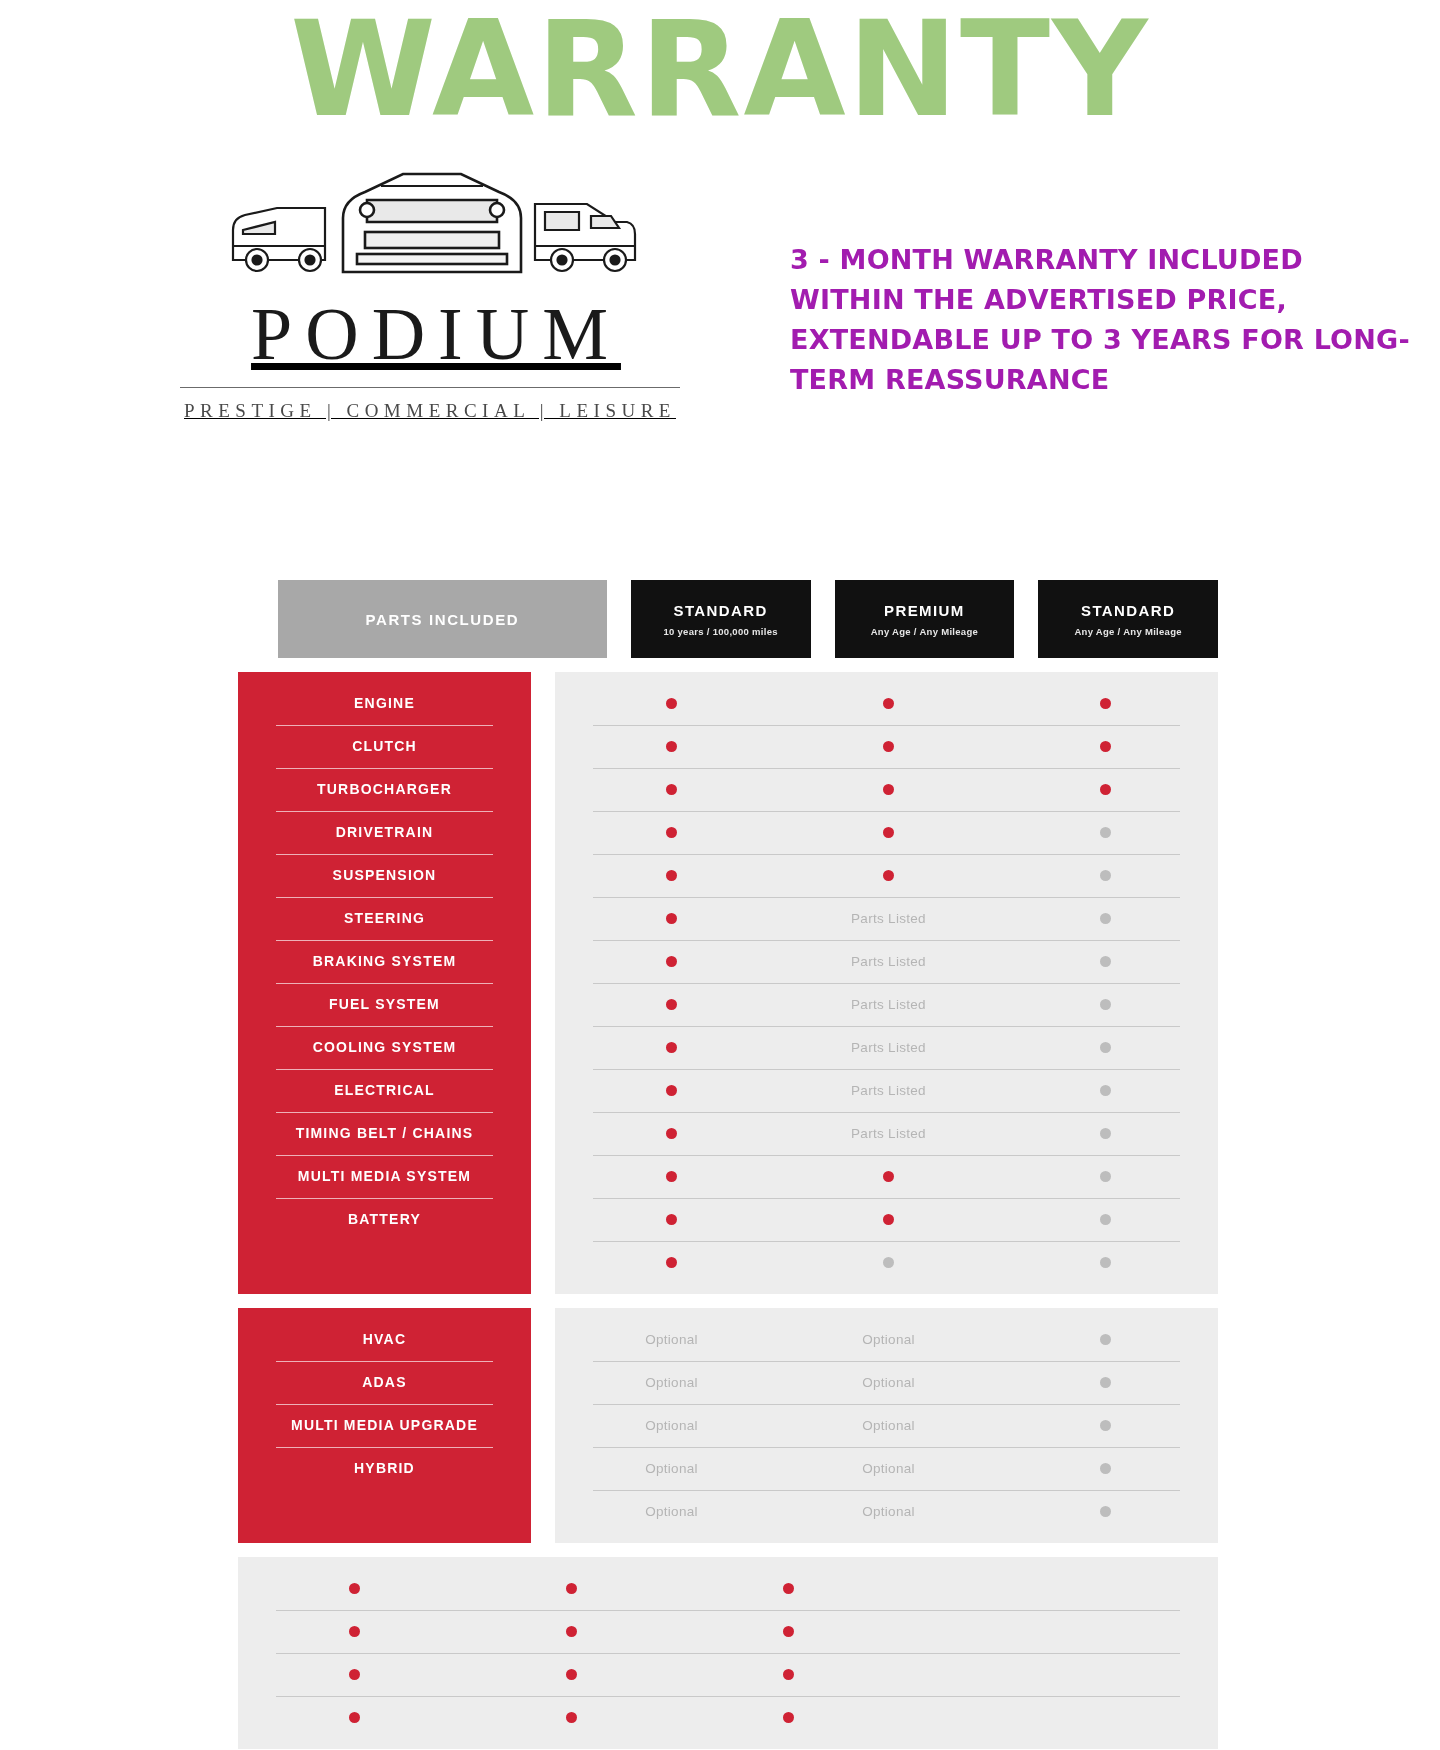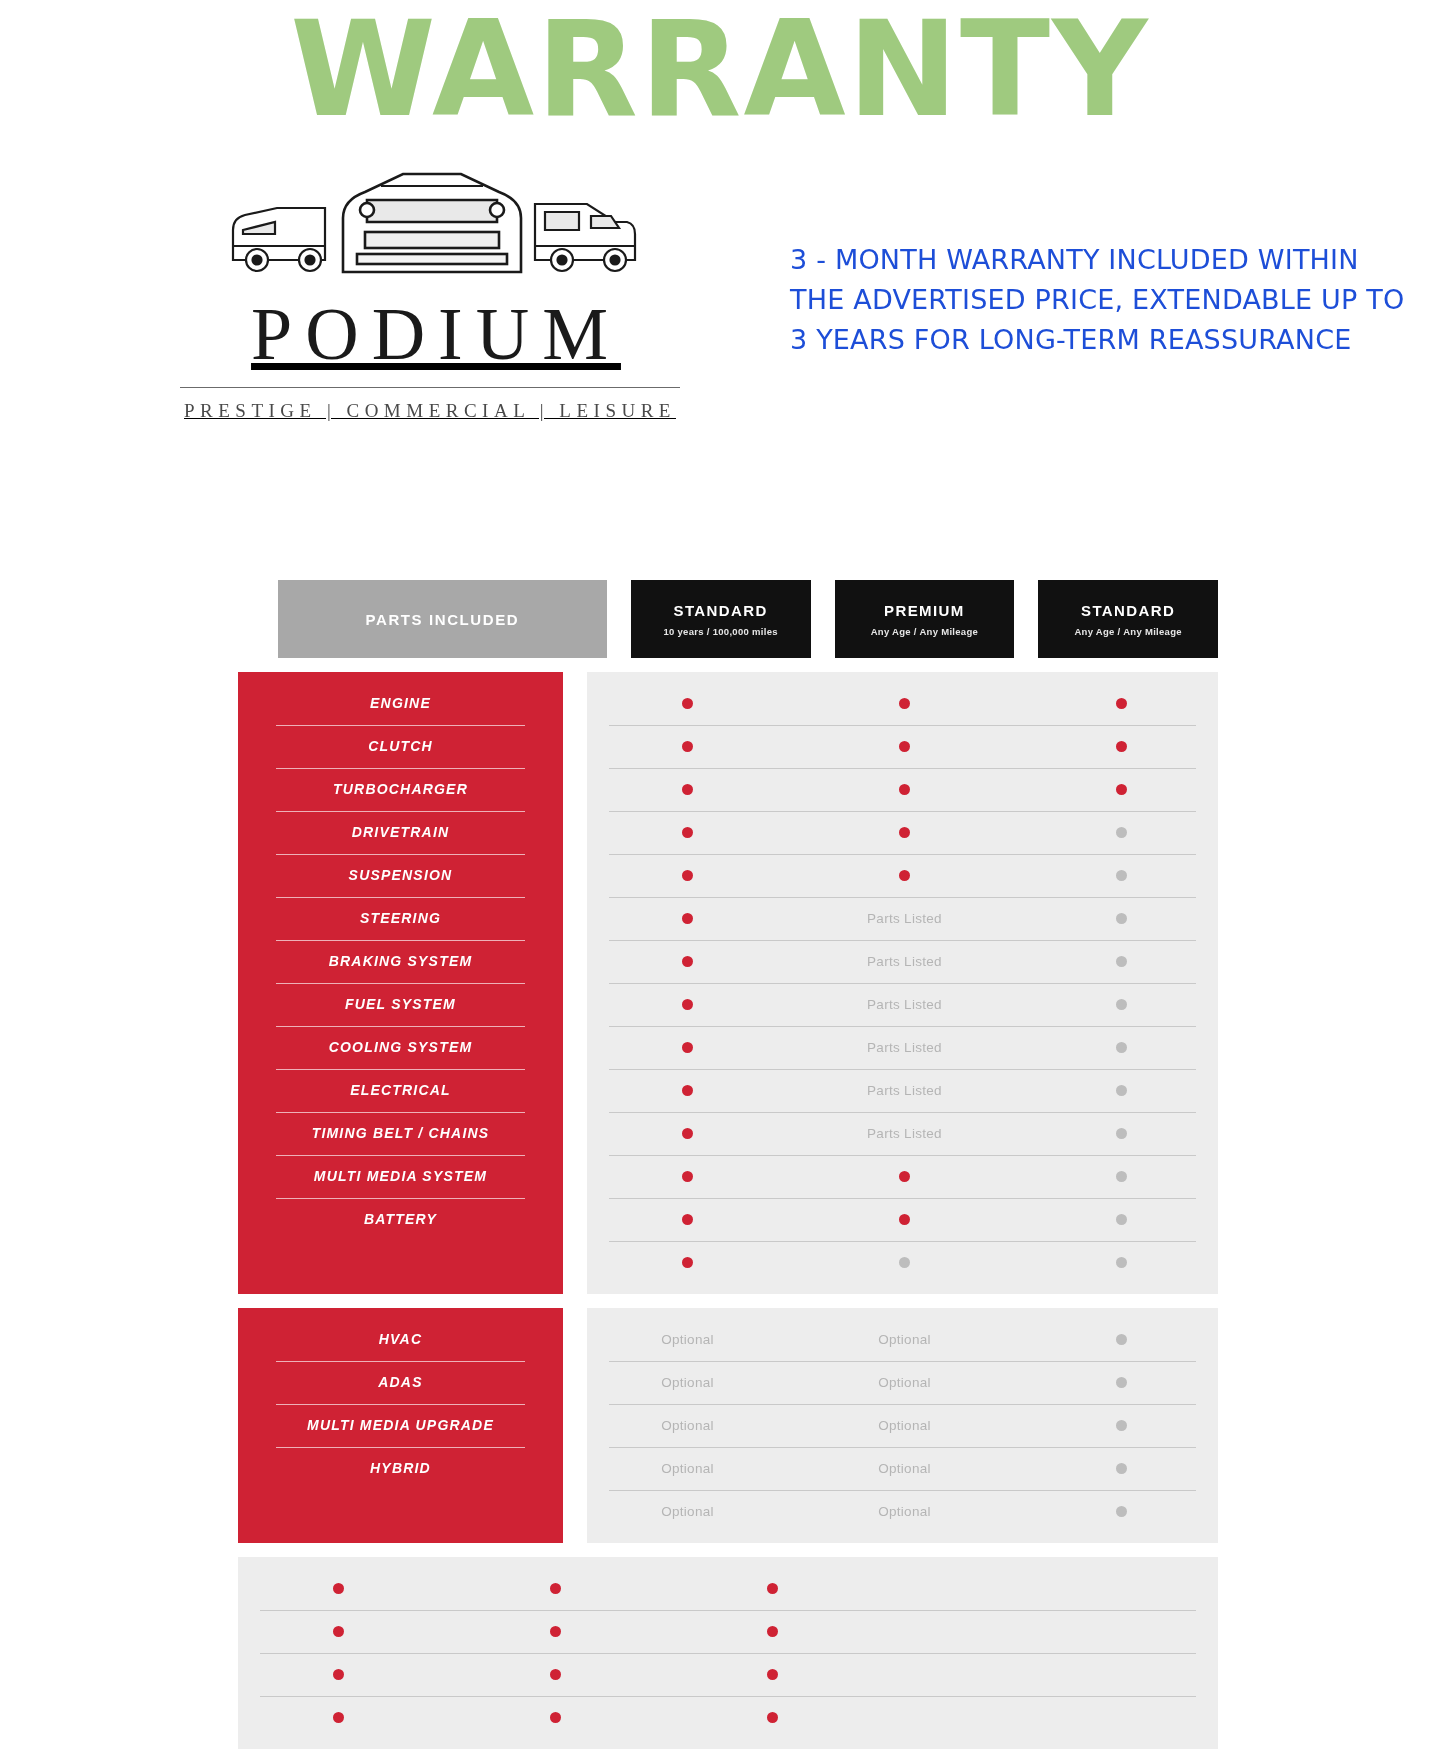--- a/index.html
+++ b/index.html
@@ -72,25 +72,25 @@
     white-space: nowrap;
   }
 
   
   .headline {
     position: absolute;
     top: 240px;
     left: 790px;
     width: 625px;
     font-family: "DejaVu Sans", sans-serif;
-    font-weight: normal;
+    font-weight: bold;
     font-size: 27px;
     line-height: 1.48;
     letter-spacing: 0.2px;
-    color: #1d4ed8;
+    color: #a21caf;
     text-transform: uppercase;
   }
 
   
   .table-wrap {
     position: absolute;
     top: 580px;
     left: 238px;
     width: 980px;
   }
@@ -152,40 +152,39 @@
     align-items: center;
     justify-content: center;
     color: #ffffff;
     font-size: 14px;
     font-weight: bold;
     letter-spacing: 1.2px;
     text-align: center;
     line-height: 1.15;
     position: relative;
     padding: 0 26px;
-    font-style: italic;
   }
   .label-cell + .label-cell::before {
     content: "";
     position: absolute;
     top: 0;
     left: 38px;
     right: 38px;
     height: 1px;
     background: rgba(255,255,255,0.65);
   }
   .label-cell.small {
     font-size: 11.5px;
     letter-spacing: 0.8px;
   }
 
   .values {
     flex: 1;
     background: #ededed;
-    padding: 10px 0;
+    padding: 10px 16px;
     display: flex;
     flex-direction: column;
   }
   .value-row {
     height: 43px;
     display: flex;
     align-items: center;
     position: relative;
   }
   .value-row + .value-row::before {

